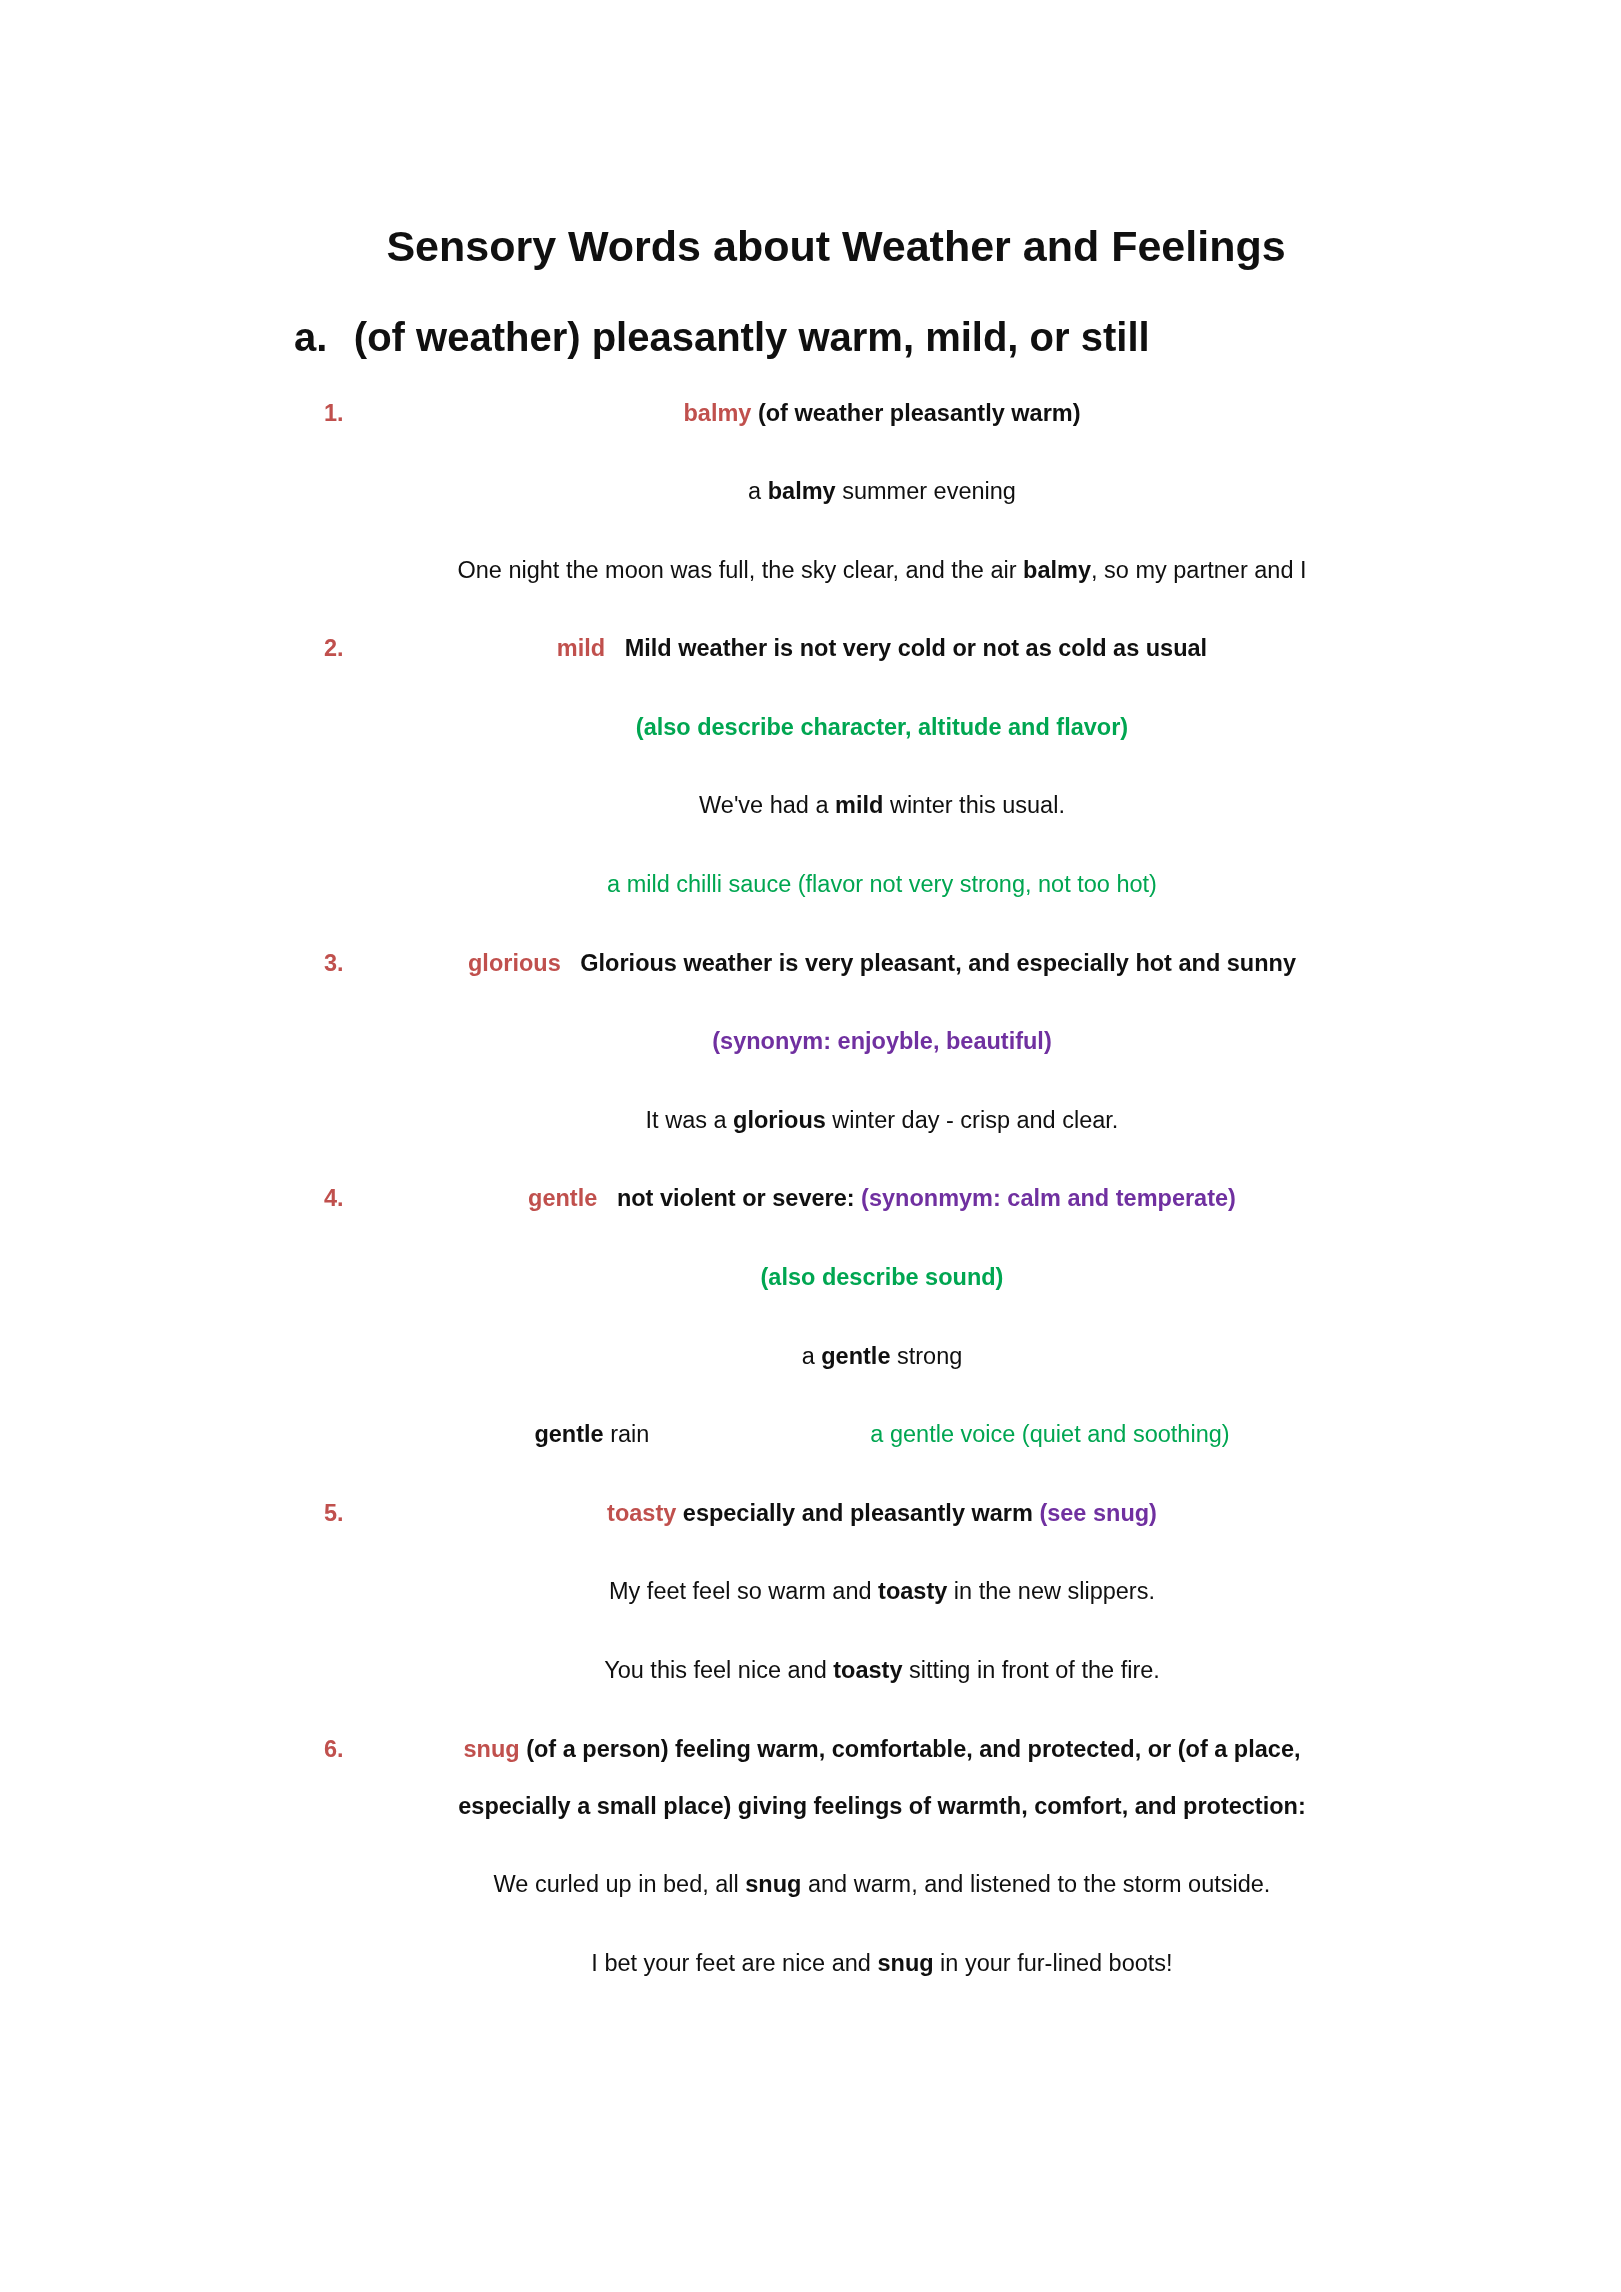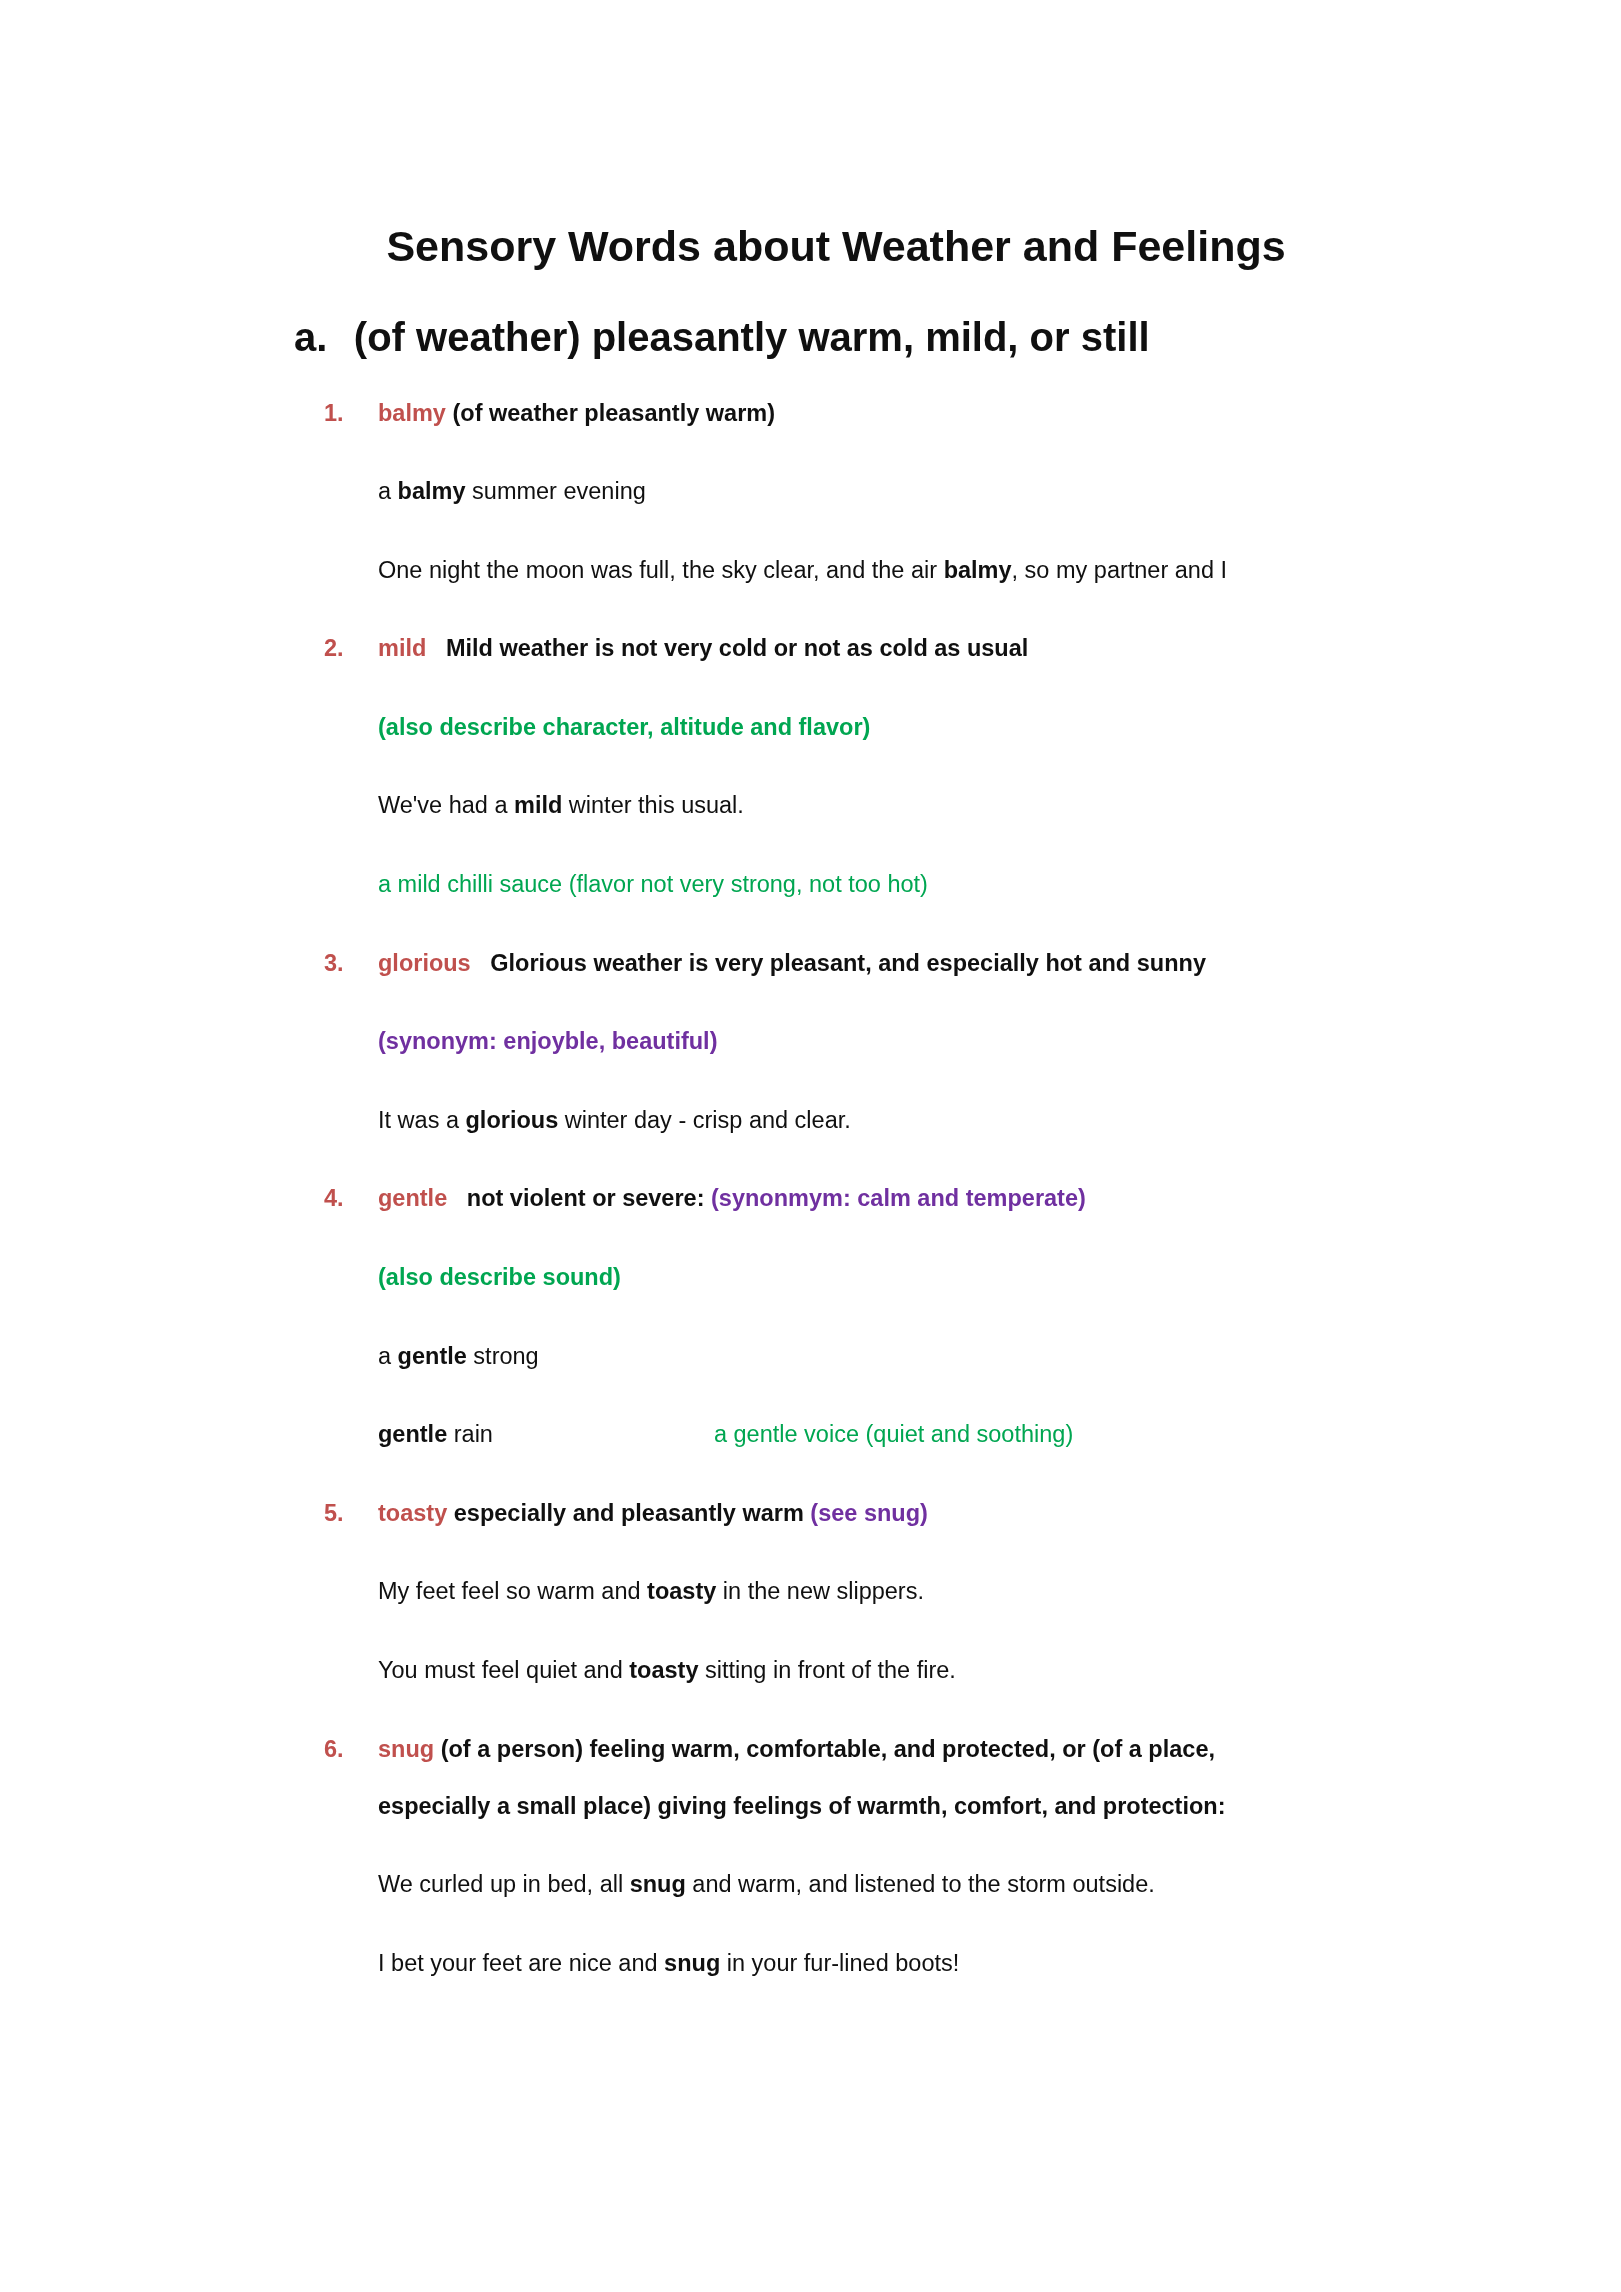--- a/index.html
+++ b/index.html
@@ -58,20 +58,21 @@
     top:0;
     font-size:23.5px;
     line-height:57px;
     font-weight:bold;
     color:var(--kw);
     white-space:pre-wrap;
   }
   .blocks{
     padding-left:378px;
     padding-right:235px;
+    text-align:center;
   }
   .block{
     margin:0 0 21.6px 0;
   }
   .line{
     font-size:23.5px;
     line-height:57px;
     white-space:pre-wrap;
   }
   .s-n{}
@@ -156,21 +157,21 @@
       <div class="item">
         <span class="item-number">5.</span>
         <div class="blocks">
           <div class="block">
             <div class="line"><span class="seg s-kw">toasty</span><span class="seg s-b"> especially and pleasantly warm </span><span class="seg s-pb">(see snug)</span></div>
           </div>
           <div class="block">
             <div class="line"><span class="seg s-n">My feet feel so warm and </span><span class="seg s-b">toasty</span><span class="seg s-n"> in the new slippers.</span></div>
           </div>
           <div class="block">
-            <div class="line"><span class="seg s-n">You must feel quiet and </span><span class="seg s-b">toasty</span><span class="seg s-n"> sitting in front of the fire.</span></div>
+            <div class="line"><span class="seg s-n">You this feel nice and </span><span class="seg s-b">toasty</span><span class="seg s-n"> sitting in front of the fire.</span></div>
           </div>
         </div>
       </div>
       <div class="item">
         <span class="item-number">6.</span>
         <div class="blocks">
           <div class="block">
             <div class="line"><span class="seg s-kw">snug</span><span class="seg s-b"> (of a person) feeling warm, comfortable, and protected, or (of a place,</span></div>
             <div class="line"><span class="seg s-b">especially a small place) giving feelings of warmth, comfort, and protection:</span></div>
           </div>

